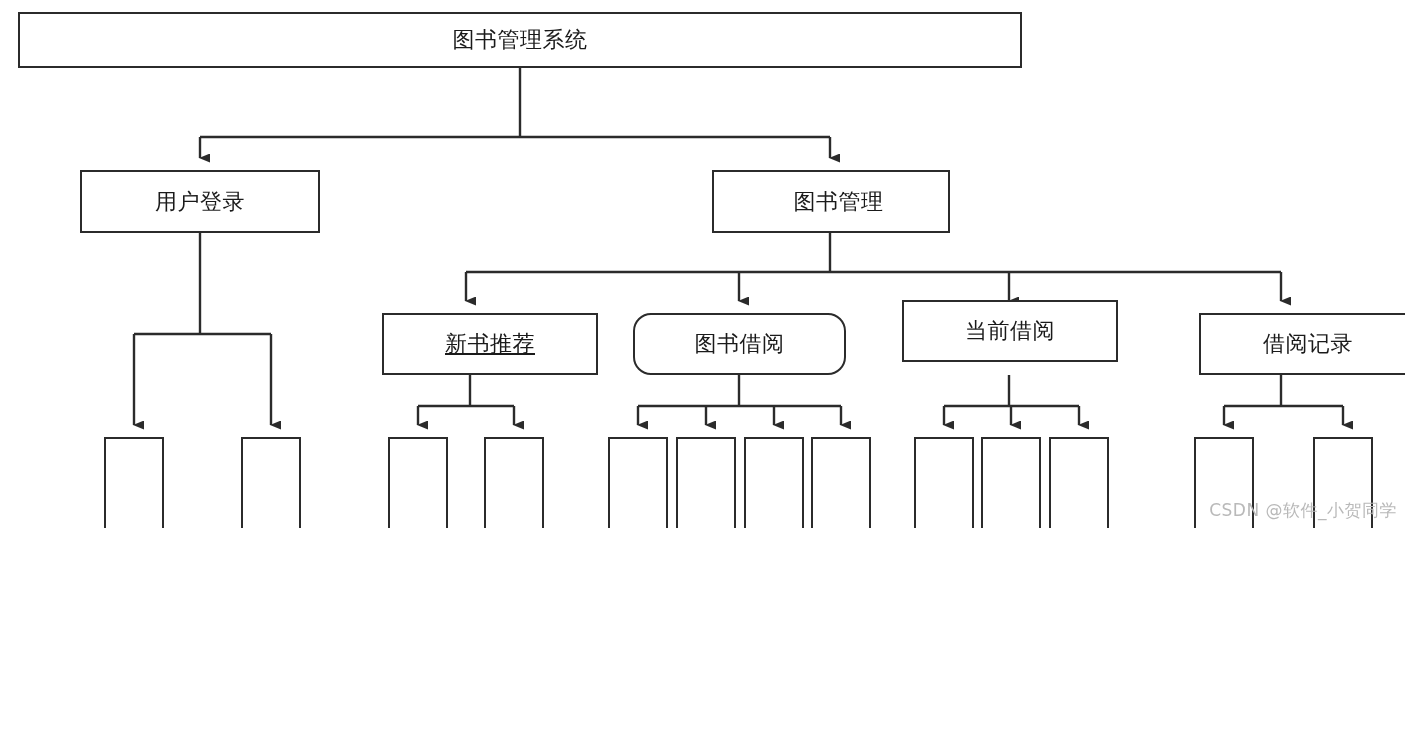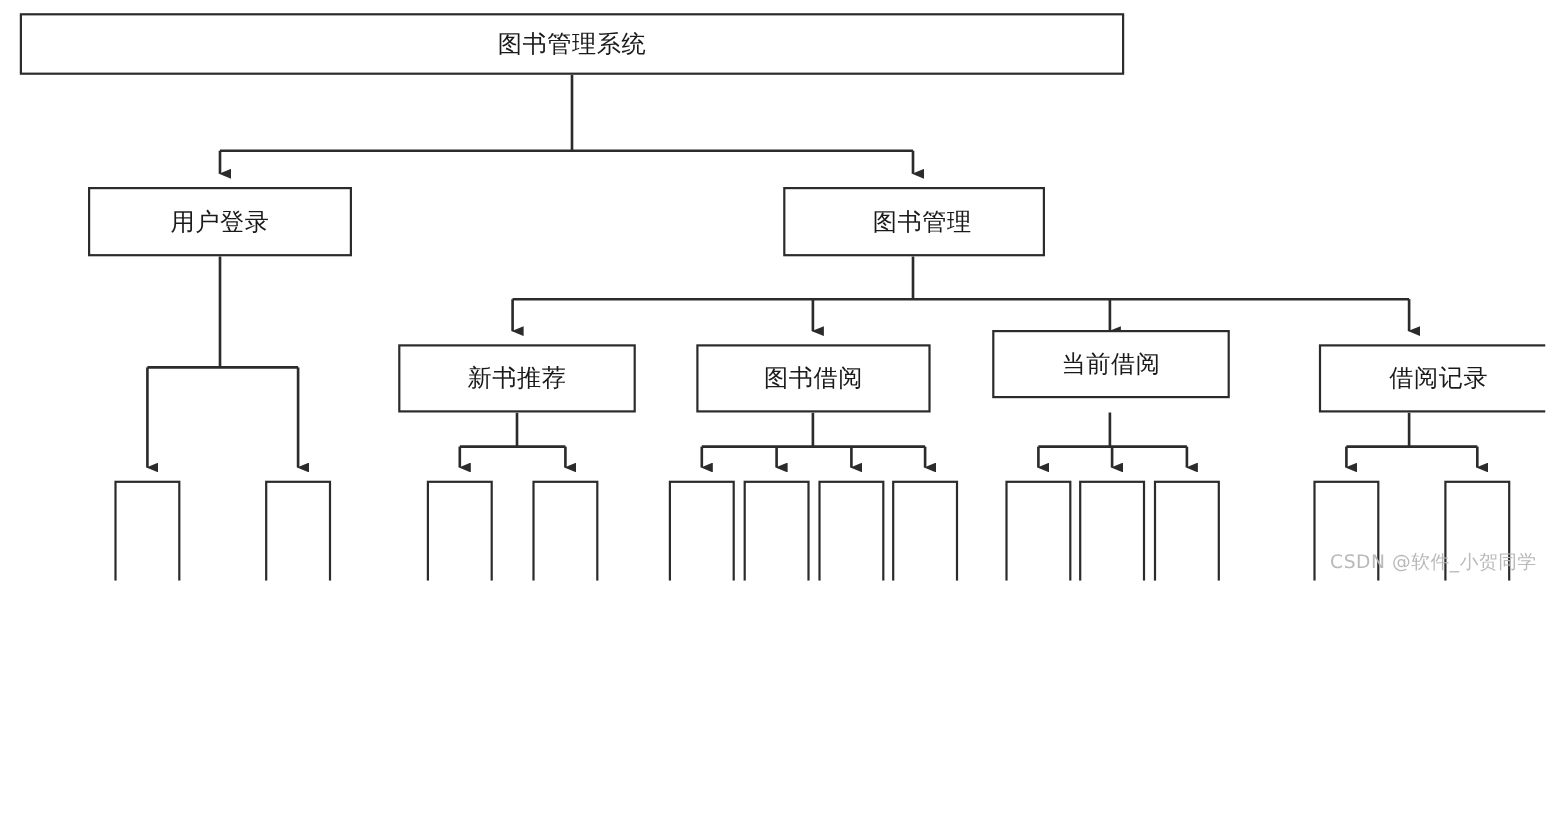--- a/index.html
+++ b/index.html
@@ -124,24 +124,24 @@
     <span class="label">图书管理系统</span>
   </div>
 
   <div class="node horiz" style="left:80px; top:170px; width:240px; height:63px;">
     <span class="label">用户登录</span>
   </div>
   <div class="node horiz" style="left:712px; top:170px; width:238px; height:63px;padding-left:15px;">
     <span class="label">图书管理</span>
   </div>
 
-  <div class="node horiz" style="left:362px; top:313px; width:216px; height:62px;">
+  <div class="node horiz" style="left:382px; top:313px; width:216px; height:62px;text-decoration:underline;">
     <span class="label">新书推荐</span>
   </div>
-  <div class="node horiz" style="left:633px; top:313px; width:213px; height:62px;">
+  <div class="node horiz" style="left:633px; top:313px; width:213px; height:62px;border-radius:18px;">
     <span class="label">图书借阅</span>
   </div>
   <div class="node horiz" style="left:902px; top:300px; width:216px; height:62px;">
     <span class="label">当前借阅</span>
   </div>
   <div class="node horiz" style="left:1199px; top:313px; width:218px; height:62px;text-align:center;">
     <span class="label">借阅记录</span>
   </div>
 
   <div class="node vert" style="left:104px; top:437px; width:60px; height:296px;">

